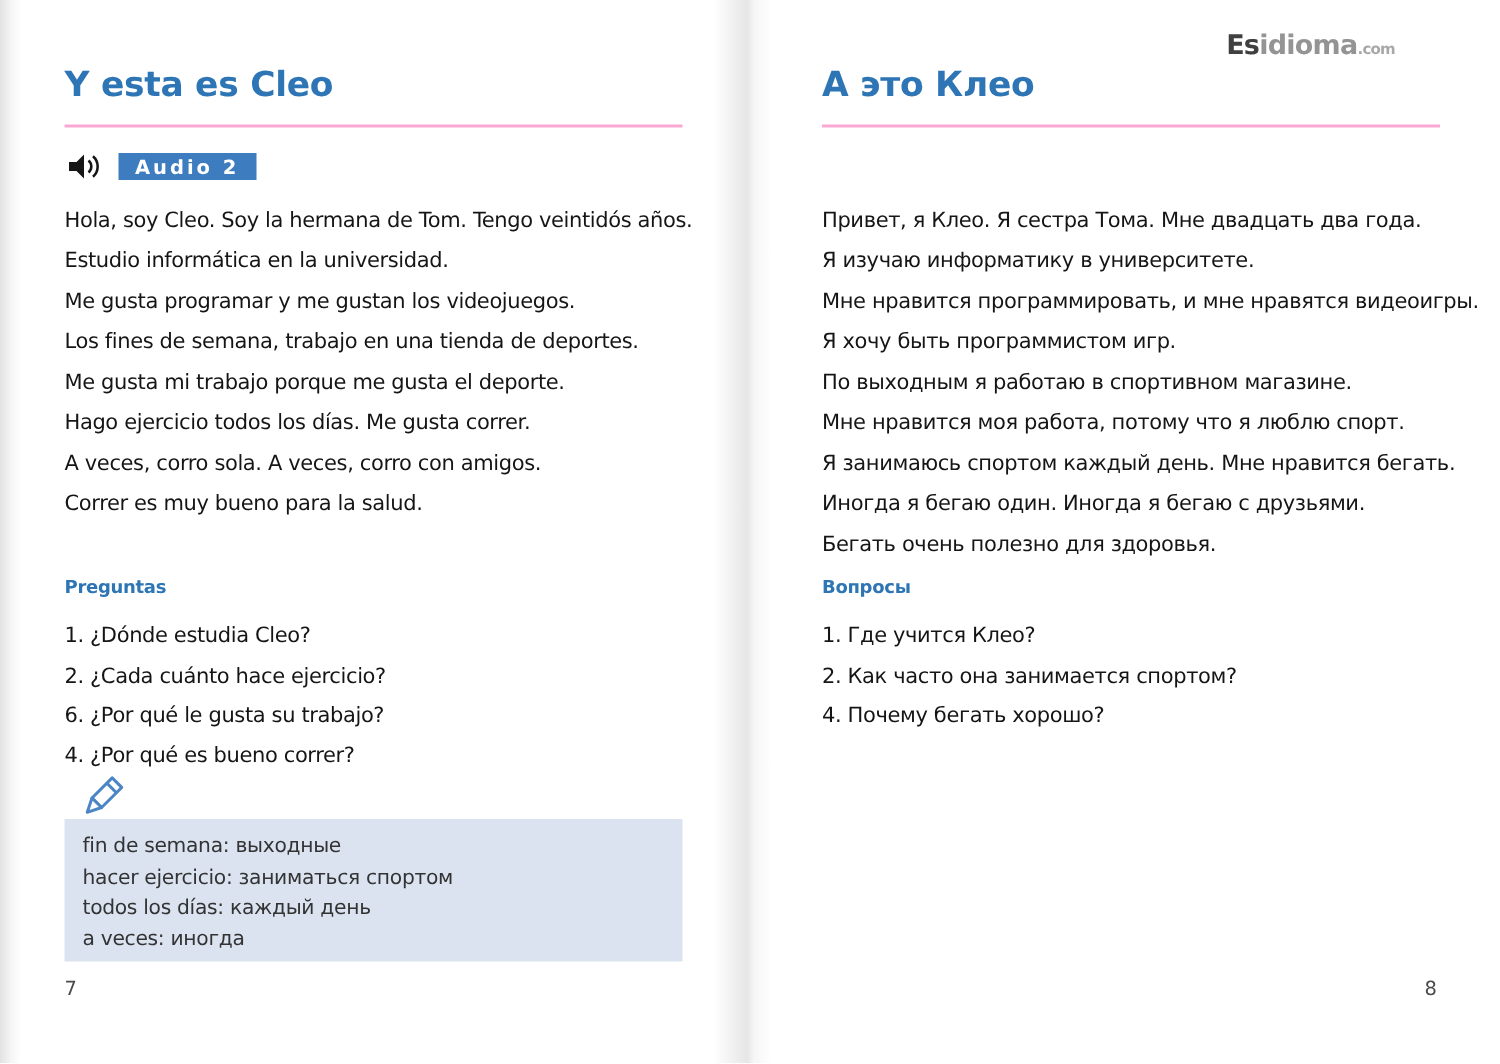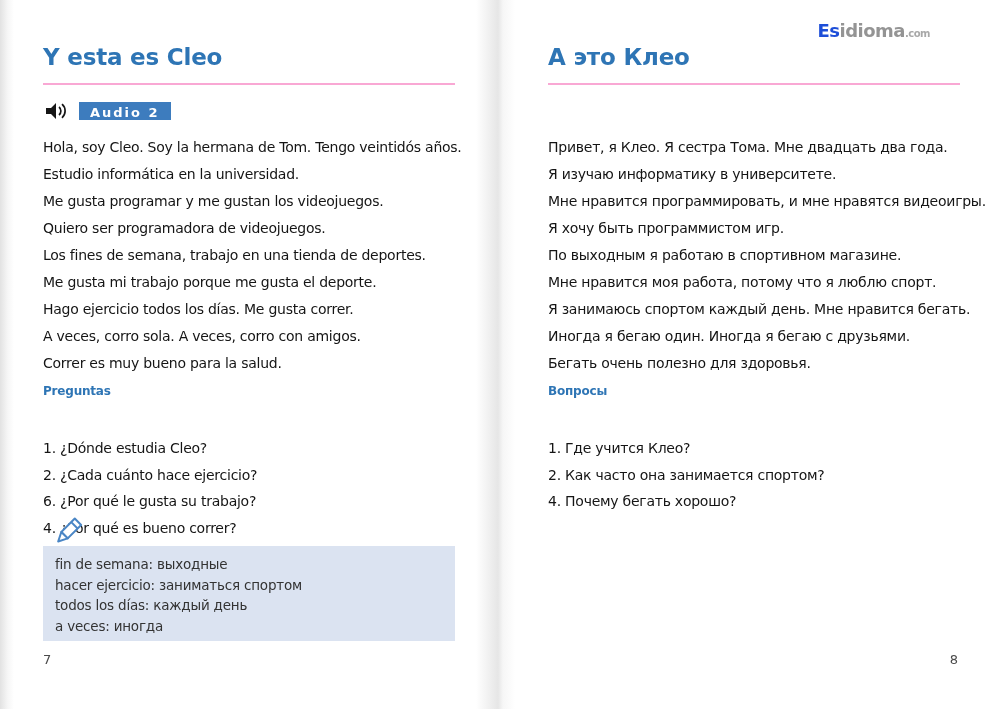--- a/index.html
+++ b/index.html
@@ -29,21 +29,21 @@
   .page-title {
     position:absolute; top:44px; left:0; width:100%;
     font-size:23px; color:#2e75b5; letter-spacing:-0.2px;
     padding-bottom:13px; border-bottom:2px solid #f9a8d4;
   }
   .logo {
     position:absolute; top:20px; right:30px;
     font-size:18px; font-weight:bold; letter-spacing:-0.5px;
     white-space:nowrap;
   }
-  .logo .lg-red  { color:#1d4ed8; }
+  .logo .lg-red  { color:#404040; }
   .logo .lg-gray { color:#949494; }
   .logo .lg-com  { color:#a8a8a8; font-size:10px; font-weight:bold; }
 
   .audio-row {
     position:absolute; top:99px; left:0; height:24px;
     display:flex; align-items:center;
   }
   .audio-badge {
     margin-left:10px; background:#3d7cbe; color:#fff;
     font-size:13px; font-weight:bold; letter-spacing:2px;
@@ -56,21 +56,20 @@
     white-space:nowrap;
   }
   .q-header {
     position:absolute; top:384px; left:0;
     font-size:12px; color:#2e75b5; letter-spacing:-0.2px;
   }
   .q-list {
     position:absolute; top:411px; left:0; width:100%;
     font-size:14px; line-height:26.5px; letter-spacing:-0.25px;
     white-space:nowrap;
-    margin-top:24px;
   }
   .vocab-box {
     position:absolute; top:546px; left:0; width:412px; height:95px;
     background:#dbe3f1; padding:8px 12px 0 12px;
     font-size:13.5px; line-height:20.5px; letter-spacing:-0.2px;
     color:#333; white-space:nowrap;
   }
   .pencil { position:absolute; top:514px; left:6px; width:36px; height:36px; z-index:2; }
 
   .page-num {
@@ -98,21 +97,20 @@
           <path d="M19 5.2 a9 9 0 0 1 0 13.6" stroke="#161616" stroke-width="1.7" fill="none"></path>
         </svg>
       </span>
       <span class="audio-badge">Audio 2</span>
     </div>
 
     <div class="para">
         <div>Hola, soy Cleo. Soy la hermana de Tom. Tengo veintidós años.</div>
         <div>Estudio informática en la universidad.</div>
         <div>Me gusta programar y me gustan los videojuegos.</div>
-        <div>Quiero ser programadora de videojuegos.</div>
         <div>Los fines de semana, trabajo en una tienda de deportes.</div>
         <div>Me gusta mi trabajo porque me gusta el deporte.</div>
         <div>Hago ejercicio todos los días. Me gusta correr.</div>
         <div>A veces, corro sola. A veces, corro con amigos.</div>
         <div>Correr es muy bueno para la salud.</div>
       </div>
 
     <h2 class="q-header">Preguntas</h2>
 
     <div class="q-list">

